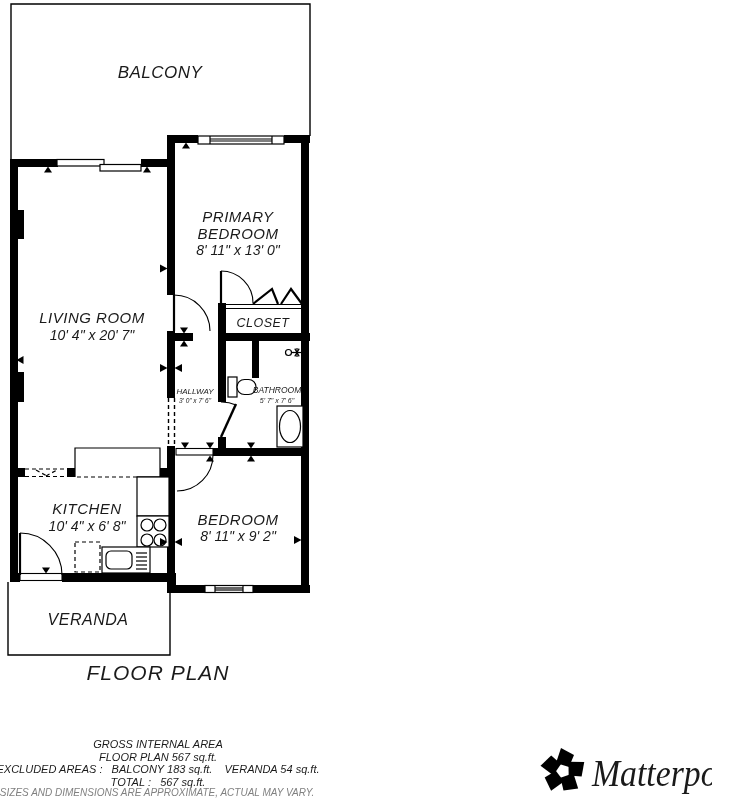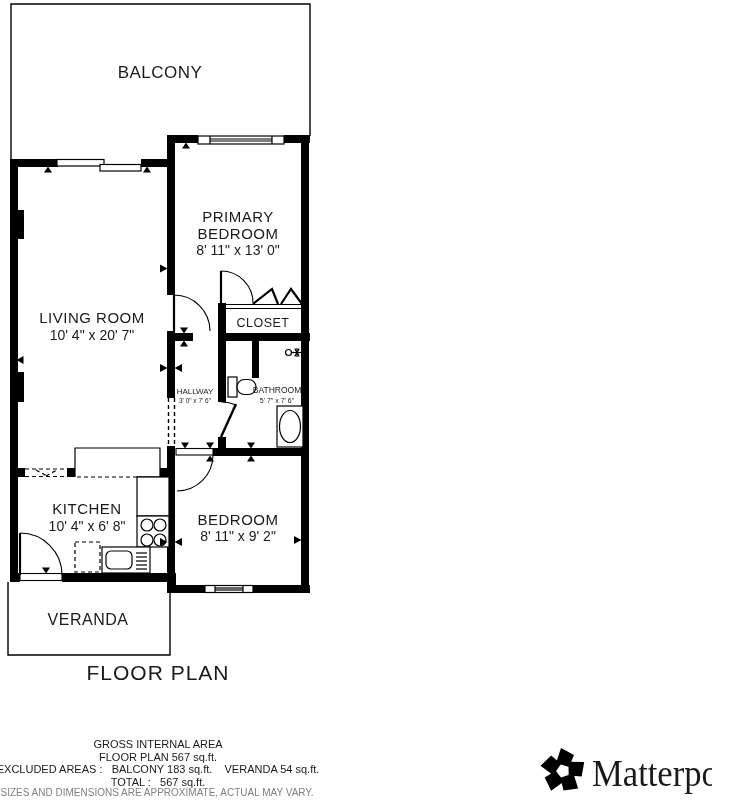--- a/index.html
+++ b/index.html
@@ -1,17 +1,17 @@
 <!DOCTYPE html>
 <html><head>
 <meta charset="utf-8">
 <style>
   html,body{margin:0;padding:0;background:#ffffff;}
   .page{position:relative;width:712px;height:800px;background:#fff;overflow:hidden;
-        font-family:"Liberation Sans",sans-serif;}
+        font-family:"Liberation Sans",sans-serif;font-style:italic;}
   svg text{white-space:pre;fill:#1a1a1a;font-family:"Liberation Sans",sans-serif;}
   svg text.serif{font-family:"Liberation Serif","DejaVu Serif",serif;}
   .muted{fill:#808080;}
 </style>
 </head>
 <body>
 
 <div class="page">
 <svg width="752" height="800" viewBox="0 0 752 800">
 

